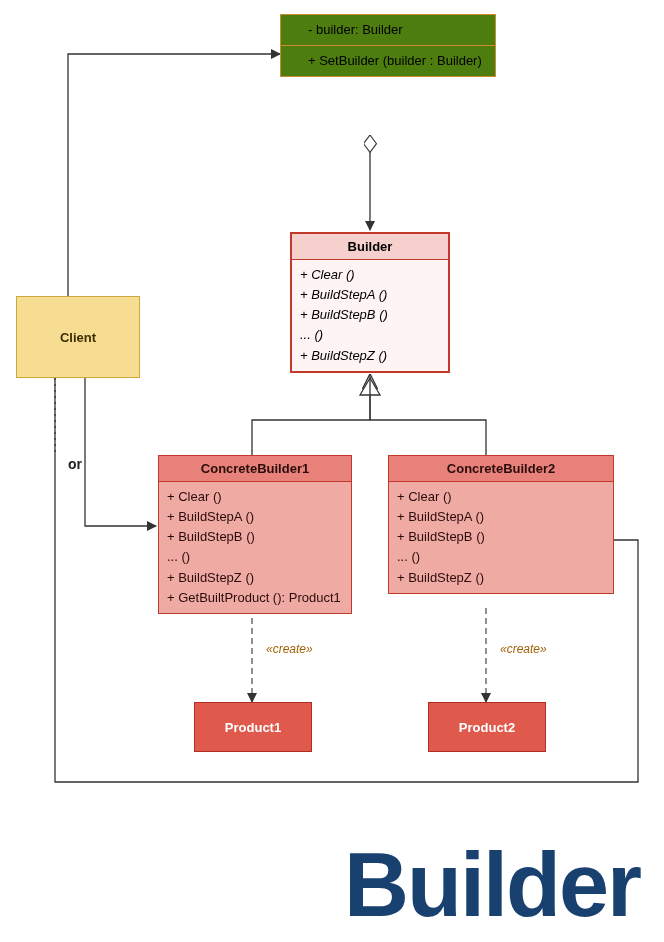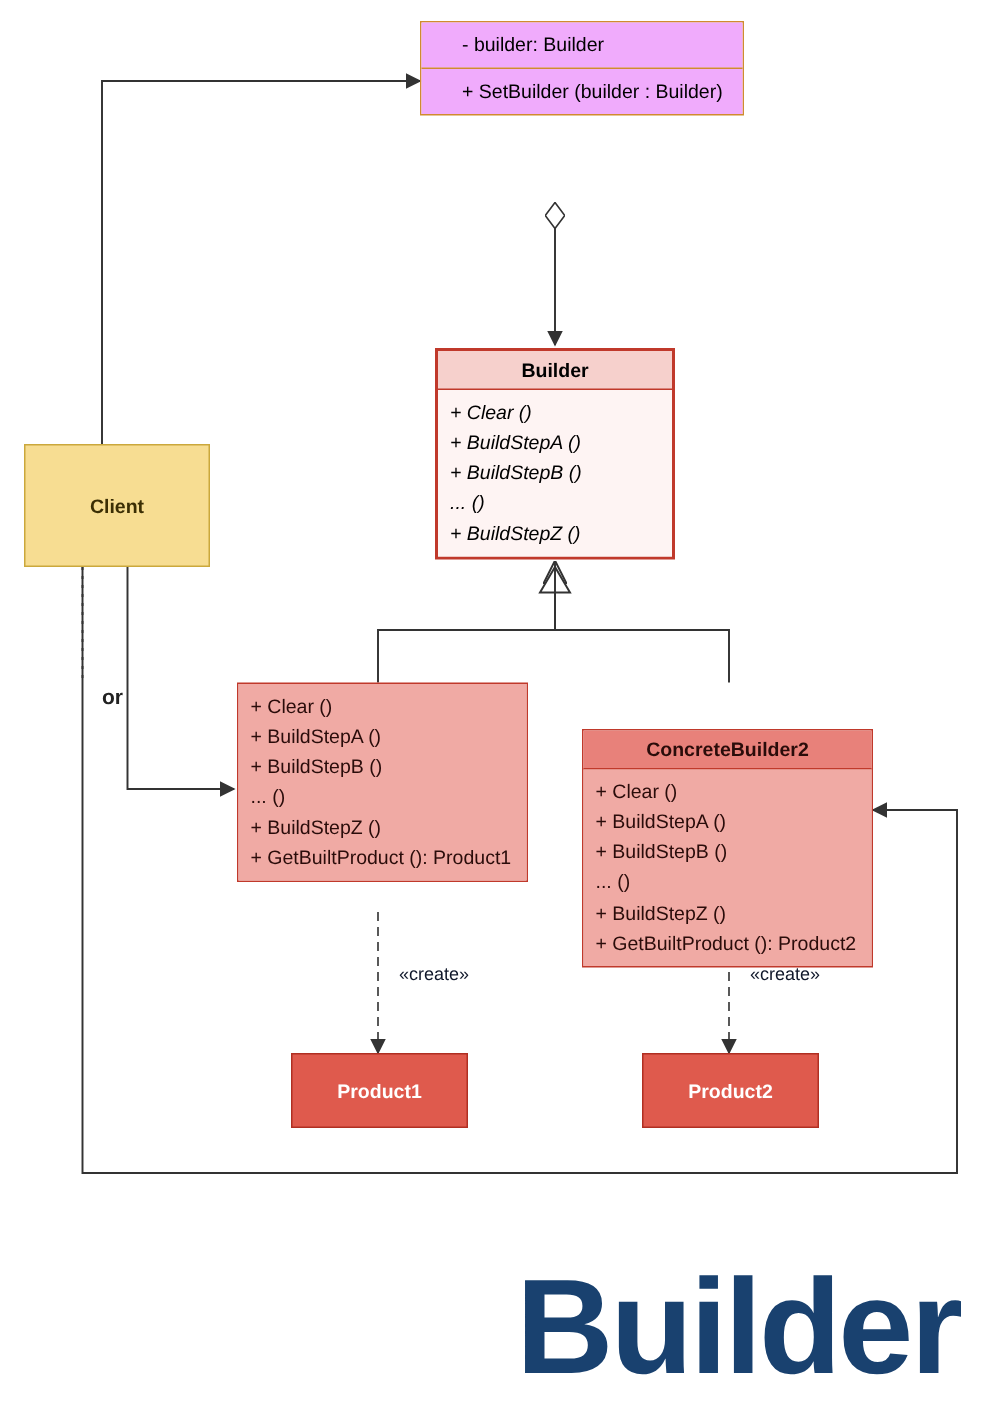--- a/index.html
+++ b/index.html
@@ -38,21 +38,21 @@
 
   
   .director {
     border-color: #d08b2f;
   }
   .director .uml-title {
     background: #fac980;
     border-color: #d08b2f;
   }
   .director .uml-section {
-    background: #f0abfc;
+    background: #4d7c0f;
     border-color: #d08b2f;
     padding-left: 27px;
   }
 
   
   .builder {
     border-color: #c0392b;
     border-width: 2px;
   }
   .builder .uml-title {
@@ -107,21 +107,22 @@
 
   .or-label {
     position: absolute;
     font-size: 14px;
     font-weight: bold;
     color: #222;
   }
   .create-label {
     position: absolute;
     font-size: 12px;
-    color: #0f172a;
+    font-style: italic;
+    color: #a16207;
   }
 
   .footer-title {
     position: absolute;
     right: 24px;
     bottom: 14px;
     text-align: right;
   }
   .footer-sub {
     font-size: 28px;
@@ -204,39 +205,39 @@
     <div class="uml-line">... ()</div>
     <div class="uml-line">+ BuildStepZ ()</div>
   </div>
 </div>
 
 <div class="uml-box client" style="left:16px; top:296px; width:124px; height:82px;">
   <span>Client</span>
 </div>
 
 <div class="uml-box concrete" style="left:158px; top:455px; width:194px;">
+  <div class="uml-title">ConcreteBuilder1</div>
   <div class="uml-section">
     <div class="uml-line">+ Clear ()</div>
     <div class="uml-line">+ BuildStepA ()</div>
     <div class="uml-line">+ BuildStepB ()</div>
     <div class="uml-line">... ()</div>
     <div class="uml-line">+ BuildStepZ ()</div>
     <div class="uml-line">+ GetBuiltProduct (): Product1</div>
   </div>
 </div>
 
-<div class="uml-box concrete" style="left:388px; top:455px; width:194px;margin-top:31px;">
+<div class="uml-box concrete" style="left:388px; top:455px; width:226px;">
   <div class="uml-title">ConcreteBuilder2</div>
   <div class="uml-section">
     <div class="uml-line">+ Clear ()</div>
     <div class="uml-line">+ BuildStepA ()</div>
     <div class="uml-line">+ BuildStepB ()</div>
     <div class="uml-line">... ()</div>
     <div class="uml-line">+ BuildStepZ ()</div>
-    <div class="uml-line">+ GetBuiltProduct (): Product2</div>
   </div>
 </div>
 
 <div class="uml-box product" style="left:194px; top:702px; width:118px; height:50px;">
   <span>Product1</span>
 </div>
 
 <div class="uml-box product" style="left:428px; top:702px; width:118px; height:50px;">
   <span>Product2</span>
 </div>

